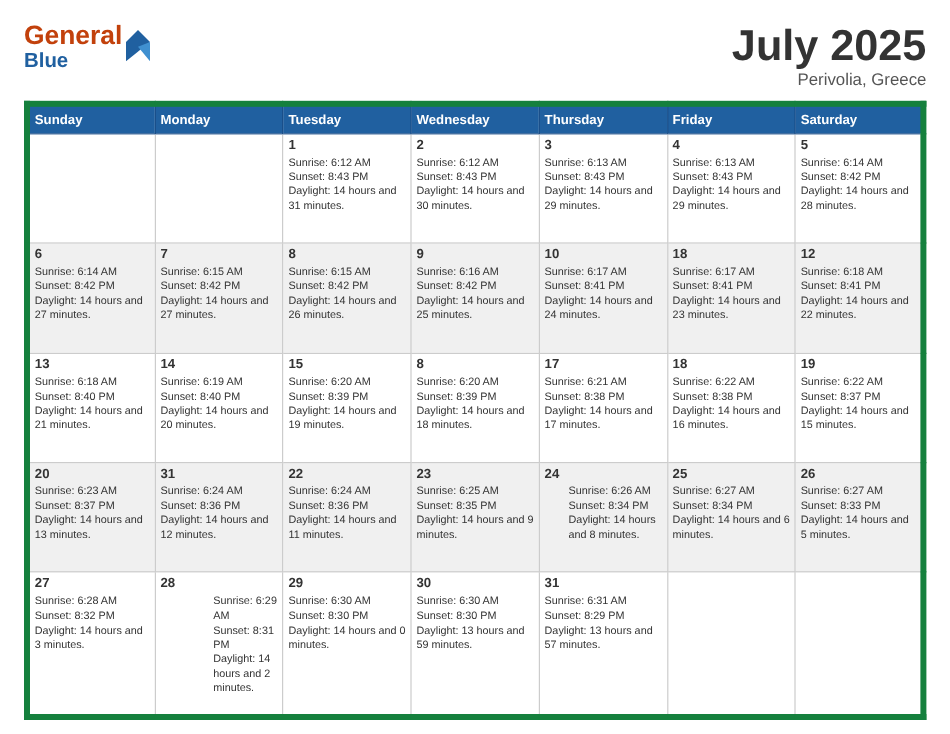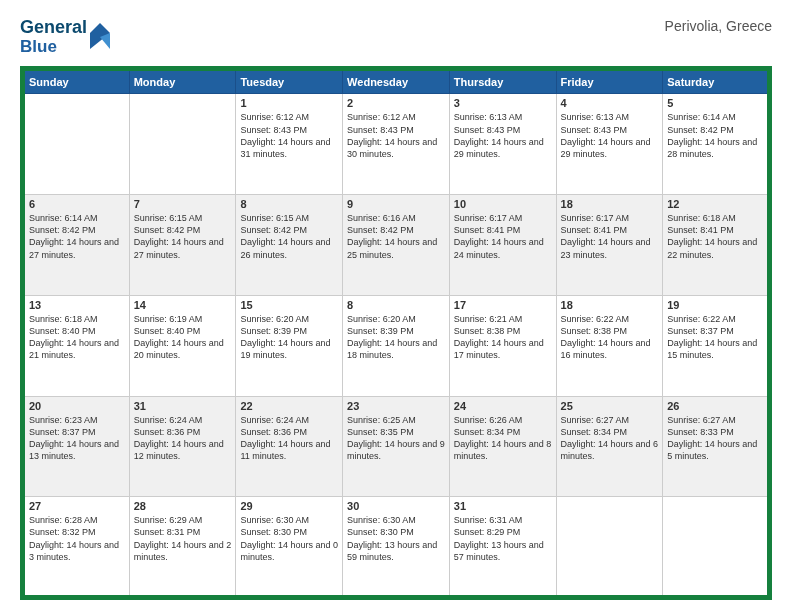--- a/index.html
+++ b/index.html
@@ -26,23 +26,23 @@
     .logo {
       display: flex;
       align-items: center;
     }
     .logo-text {
       display: flex;
       flex-direction: column;
       line-height: 1.1;
     }
     .logo-general {
-      font-size: 18px;
-      font-weight: bold;
-      color: #0c4a6e;
+      font-size: 22px;
+      font-weight: bold;
+      color: #c2410c;
     }
     .logo-blue {
       font-size: 17px;
       font-weight: bold;
       color: #2060a0;
     }
     .logo-icon {
       width: 20px;
       height: 26px;
       margin-left: 3px;
@@ -117,20 +117,21 @@
       <div class="logo-text">
         <span class="logo-general">General</span>
         <span class="logo-blue">Blue</span>
       </div>
       <svg class="logo-icon" viewBox="0 0 20 26" xmlns="http://www.w3.org/2000/svg">
         <polygon points="0,26 20,10 10,0 0,10" fill="#2060a0"></polygon>
         <polygon points="10,14 20,10 20,26" fill="#4090d0"></polygon>
       </svg>
     </div>
     <div class="title-block">
+      <div class="title-month">July 2025</div>
       <div class="title-location">Perivolia, Greece</div>
     </div>
   </div>
 
   <table class="calendar">
     <thead>
       <tr>
         <th>Sunday</th>
         <th>Monday</th>
         <th>Tuesday</th>
@@ -283,21 +284,21 @@
 Daylight: 14 hours and 11 minutes.</div>
           </td>
           <td>
             <div class="day-number">23</div>
             <div class="day-info" style="white-space: pre-line;">Sunrise: 6:25 AM
 Sunset: 8:35 PM
 Daylight: 14 hours and 9 minutes.</div>
           </td>
           <td>
             <div class="day-number">24</div>
-            <div class="day-info" style="white-space: pre-line;">Sunrise: 6:26 AM
+            <div class="day-info" style="white-space: pre-line; margin-left: 20px;">Sunrise: 6:26 AM
 Sunset: 8:34 PM
 Daylight: 14 hours and 8 minutes.</div>
           </td>
           <td>
             <div class="day-number">25</div>
             <div class="day-info" style="white-space: pre-line;">Sunrise: 6:27 AM
 Sunset: 8:34 PM
 Daylight: 14 hours and 6 minutes.</div>
           </td>
           <td>
@@ -309,21 +310,21 @@
         </tr>
         <tr class="row-white">
           <td>
             <div class="day-number">27</div>
             <div class="day-info" style="white-space: pre-line;">Sunrise: 6:28 AM
 Sunset: 8:32 PM
 Daylight: 14 hours and 3 minutes.</div>
           </td>
           <td>
             <div class="day-number">28</div>
-            <div class="day-info" style="white-space: pre-line;">Sunrise: 6:29 AM
+            <div class="day-info" style="white-space: pre-line; margin-left: 44px;">Sunrise: 6:29 AM
 Sunset: 8:31 PM
 Daylight: 14 hours and 2 minutes.</div>
           </td>
           <td>
             <div class="day-number">29</div>
             <div class="day-info" style="white-space: pre-line;">Sunrise: 6:30 AM
 Sunset: 8:30 PM
 Daylight: 14 hours and 0 minutes.</div>
           </td>
           <td>

